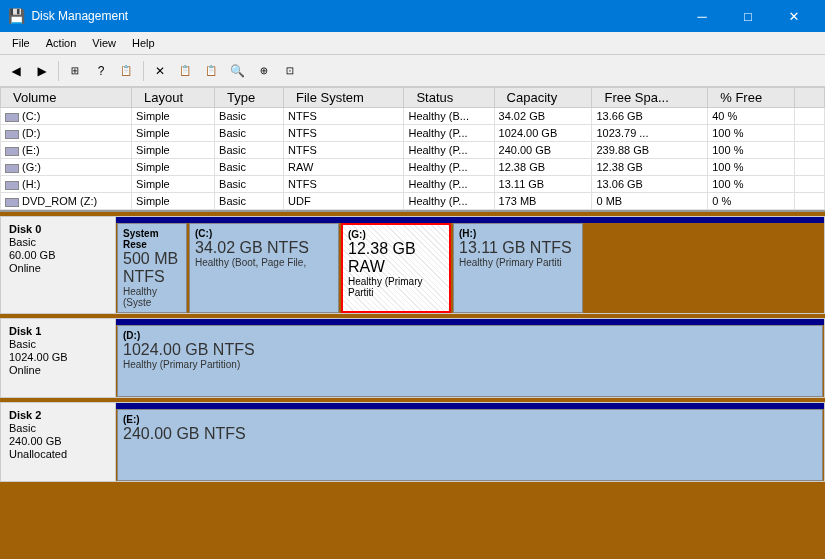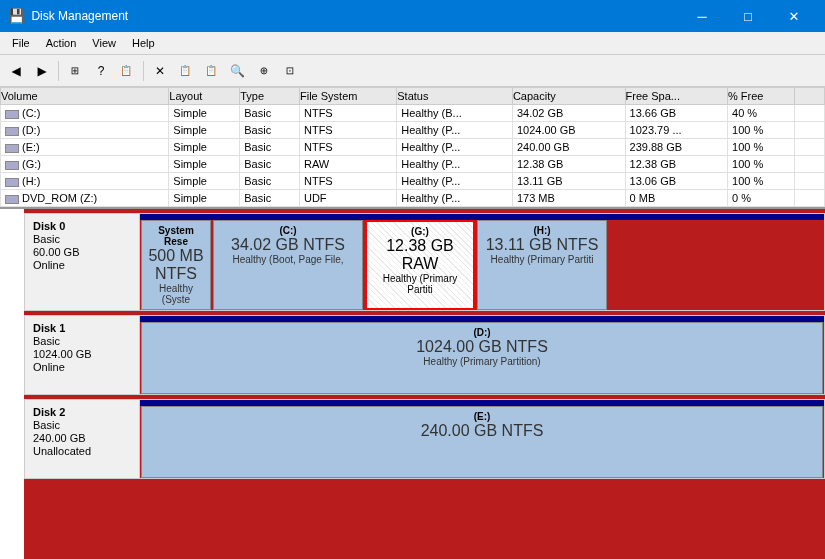--- a/index.html
+++ b/index.html
@@ -22,30 +22,30 @@
     .toolbar-sep { width: 1px; height: 20px; background: #ccc; margin: 0 2px; }
 
     
     .main-content { display: flex; flex-direction: column; height: calc(559px - 32px - 22px - 32px); background: white; }
 
     
     .table-section { flex: 0 0 auto; border-bottom: 2px solid #999; overflow: hidden; }
     
     table { width: 100%; border-collapse: collapse; }
     thead tr { background: #e8e8e8; }
-    th { border: 1px solid #ccc; padding: 2px 0; text-align: left; font-weight: normal; font-size: 11px; cursor: pointer; white-space: nowrap; background: #e8e8e8; }
+    th { border: 1px solid #ccc; padding: 2px 12px; text-align: left; font-weight: normal; font-size: 13px; cursor: pointer; white-space: nowrap; background: #e8e8e8; }
     td { border: 1px solid #e0e0e0; padding: 2px 4px; font-size: 11px; white-space: nowrap; }
 
     
-    .disk-section { flex: 1 1 auto; overflow-y: scroll; overflow-x: hidden; background: #b91c1c; margin-left: 24px; }
+    .disk-section { flex: 1 1 auto; overflow-y: scroll; overflow-x: hidden; background: #a16207; }
     
     .disk-container { display: flex; align-items: stretch; margin: 4px 0; border: 1px solid #ccc; min-height: 80px; }
     .disk-label { width: 115px; min-width: 115px; background: #f0f0f0; border-right: 1px solid #ccc; padding: 6px 8px; font-size: 11px; display: flex; flex-direction: column; gap: 1px; }
     .disk-label strong { font-size: 11px; }
-    .disk-bar-area { flex: 1; display: flex; flex-direction: column; text-align: center; }
+    .disk-bar-area { flex: 1; display: flex; flex-direction: column; }
     .disk-top-bar { height: 6px; background: #00008b; }
     .disk-partitions { display: flex; flex: 1; }
     
     .partition { border: 1px solid #888; margin: 0 1px; padding: 4px 5px; font-size: 10px; display: flex; flex-direction: column; min-width: 40px; }
     .partition-system { background: #a8c4e0; flex: 0 0 70px; }
     .partition-c { background: #a8c4e0; flex: 0 0 150px; }
     .partition-g { background: white; flex: 0 0 110px; border: 2px solid red !important; 
       background-image: repeating-linear-gradient(45deg, transparent, transparent 3px, rgba(0,0,0,0.08) 3px, rgba(0,0,0,0.08) 4px); }
     .partition-h { background: #a8c4e0; flex: 0 0 130px; }
     .partition-d { background: #a8c4e0; flex: 1; }

